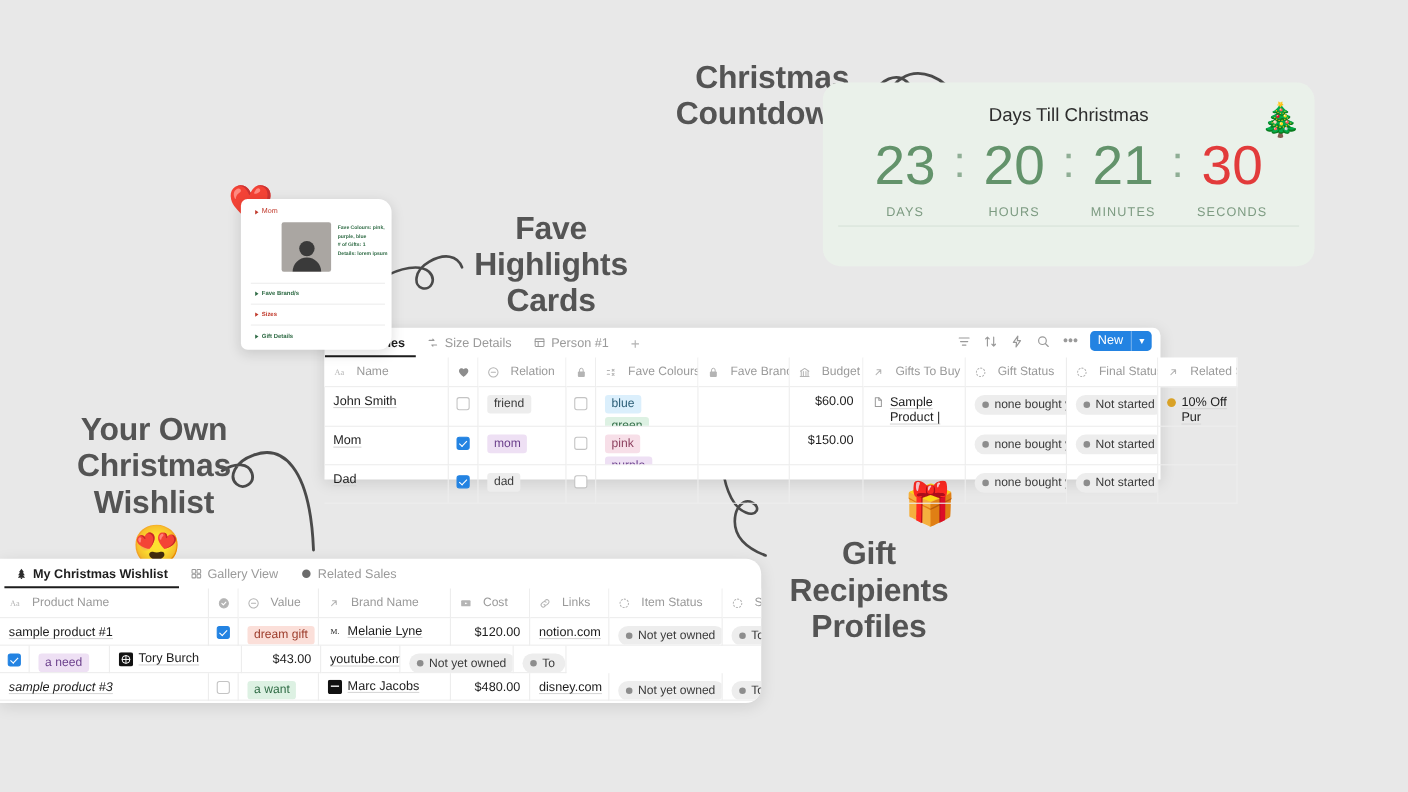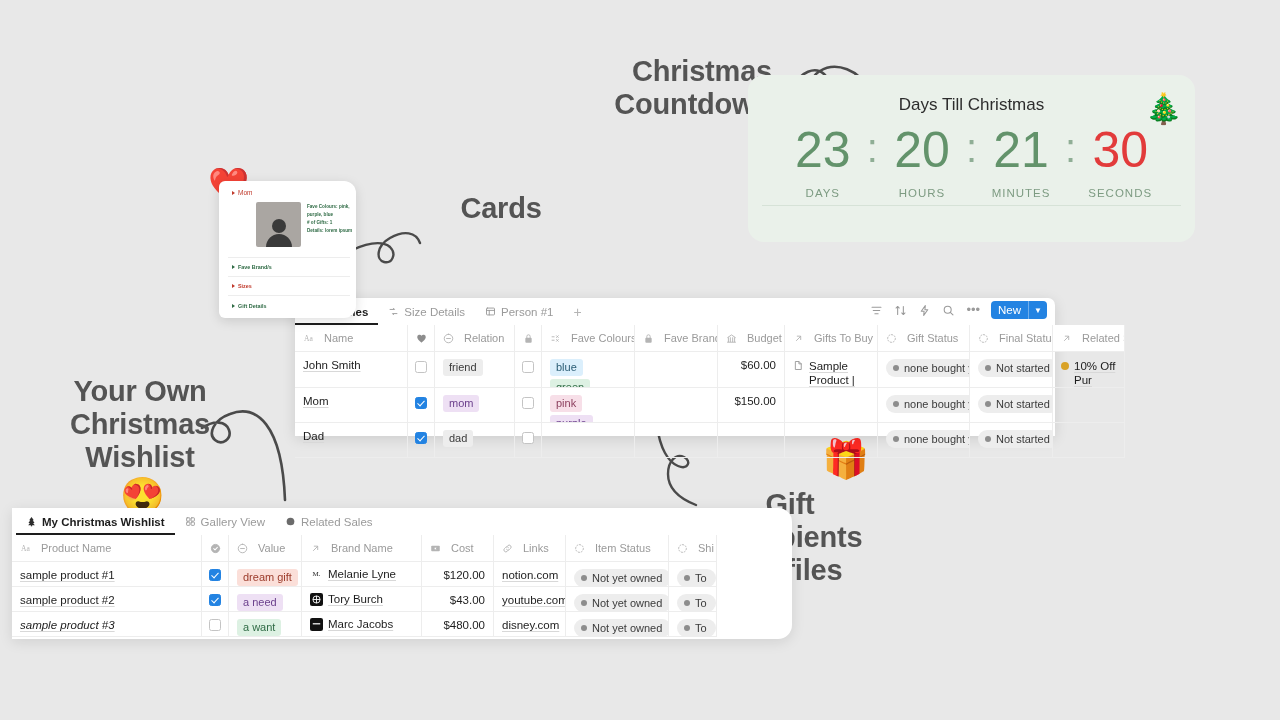--- a/index.html
+++ b/index.html
@@ -101,22 +101,22 @@
   #btn-new{
     display:flex;align-items:center;background:#2383e2;color:#fff;border-radius:4px;
     font-size:11.5px;height:18px;overflow:hidden;
   }
   #btn-new .nlab{padding:0 7px;font-weight:500;}
   #btn-new .ndiv{width:1px;height:18px;background:rgba(255,255,255,.35);}
   #btn-new .ncar{padding:0 5px;font-size:8px;display:flex;align-items:center;height:18px;}
 
   
   #wishlist-panel{
-    left:0;top:508px;width:780px;height:131px;border-radius:0 14px 14px 0;
-    box-shadow:0 3px 14px rgba(0,0,0,.10);overflow:hidden;margin-left:12px;
+    left:0;top:508px;width:692px;height:131px;border-radius:0 14px 14px 0;
+    box-shadow:0 3px 14px rgba(0,0,0,.10);overflow:hidden;
   }
 
   
   #fave-card{
     position:absolute;left:219px;top:181px;width:137px;height:137px;
     background:#fff;border-radius:6px 12px 12px 6px;
     box-shadow:0 3px 12px rgba(0,0,0,.13);overflow:hidden;
   }
   #fave-title{
     position:absolute;left:13px;top:8px;font-size:6.5px;color:#c0392b;
@@ -148,20 +148,21 @@
   <g fill="none" stroke="#4a4a4a" stroke-width="2.4" stroke-linecap="round">
     <path d="M657 426 C 660 448, 668 462, 678 466 C 688 470, 692 461, 684 457 C 676 453, 668 461, 668 474 C 668 488, 678 498, 696 505"></path>
   </g>
 </svg>
 
 <div class="annot annot-r" style="left:580px;top:55px;width:192px;">
   <div>Christmas</div>
     <div>Countdown</div>
 </div>
 <div class="annot annot-c" style="left:400px;top:192px;width:202px;">
+  <div>Fave Highlights</div>
     <div>Cards</div>
 </div>
 <div class="annot annot-c" style="left:40px;top:375px;width:200px;">
   <div>Your Own</div>
     <div>Christmas</div>
     <div>Wishlist</div>
 </div>
 <div class="annot annot-c" style="left:690px;top:488px;width:200px;">
   <div>Gift Recipients</div>
     <div>Profiles</div>
@@ -628,23 +629,20 @@
           </span>
         </div>
         <div class="cell" style="width: 48px; min-width: 48px; height: 25px; align-items: center;">
           <span class="statuschip">
             <span class="sdot"></span>
             <span>To</span>
           </span>
         </div>
       </div>
       <div class="gridrow">
-        <div class="cell" style="width: 190px; min-width: 190px; height: 25px; align-items: center;">
-          <span class="ul">sample product #2</span>
-        </div>
         <div class="cell" style="width: 27px; min-width: 27px; height: 25px; justify-content: center; align-items: center;">
           <span class="cb on"></span>
         </div>
         <div class="cell" style="width: 73px; min-width: 73px; height: 25px; align-items: center;">
           <span class="chip" style="background: rgb(238, 224, 244); color: rgb(107, 63, 140);">a need</span>
         </div>
         <div class="cell" style="width: 120px; min-width: 120px; height: 25px; align-items: center; flex-wrap: nowrap;">
           <span style="flex: 0 0 auto; display: inline-flex; align-items: center; justify-content: center;">
             <svg width="13" height="13" viewBox="0 0 16 16">
               <rect width="16" height="16" rx="2.6" fill="#111"></rect>

